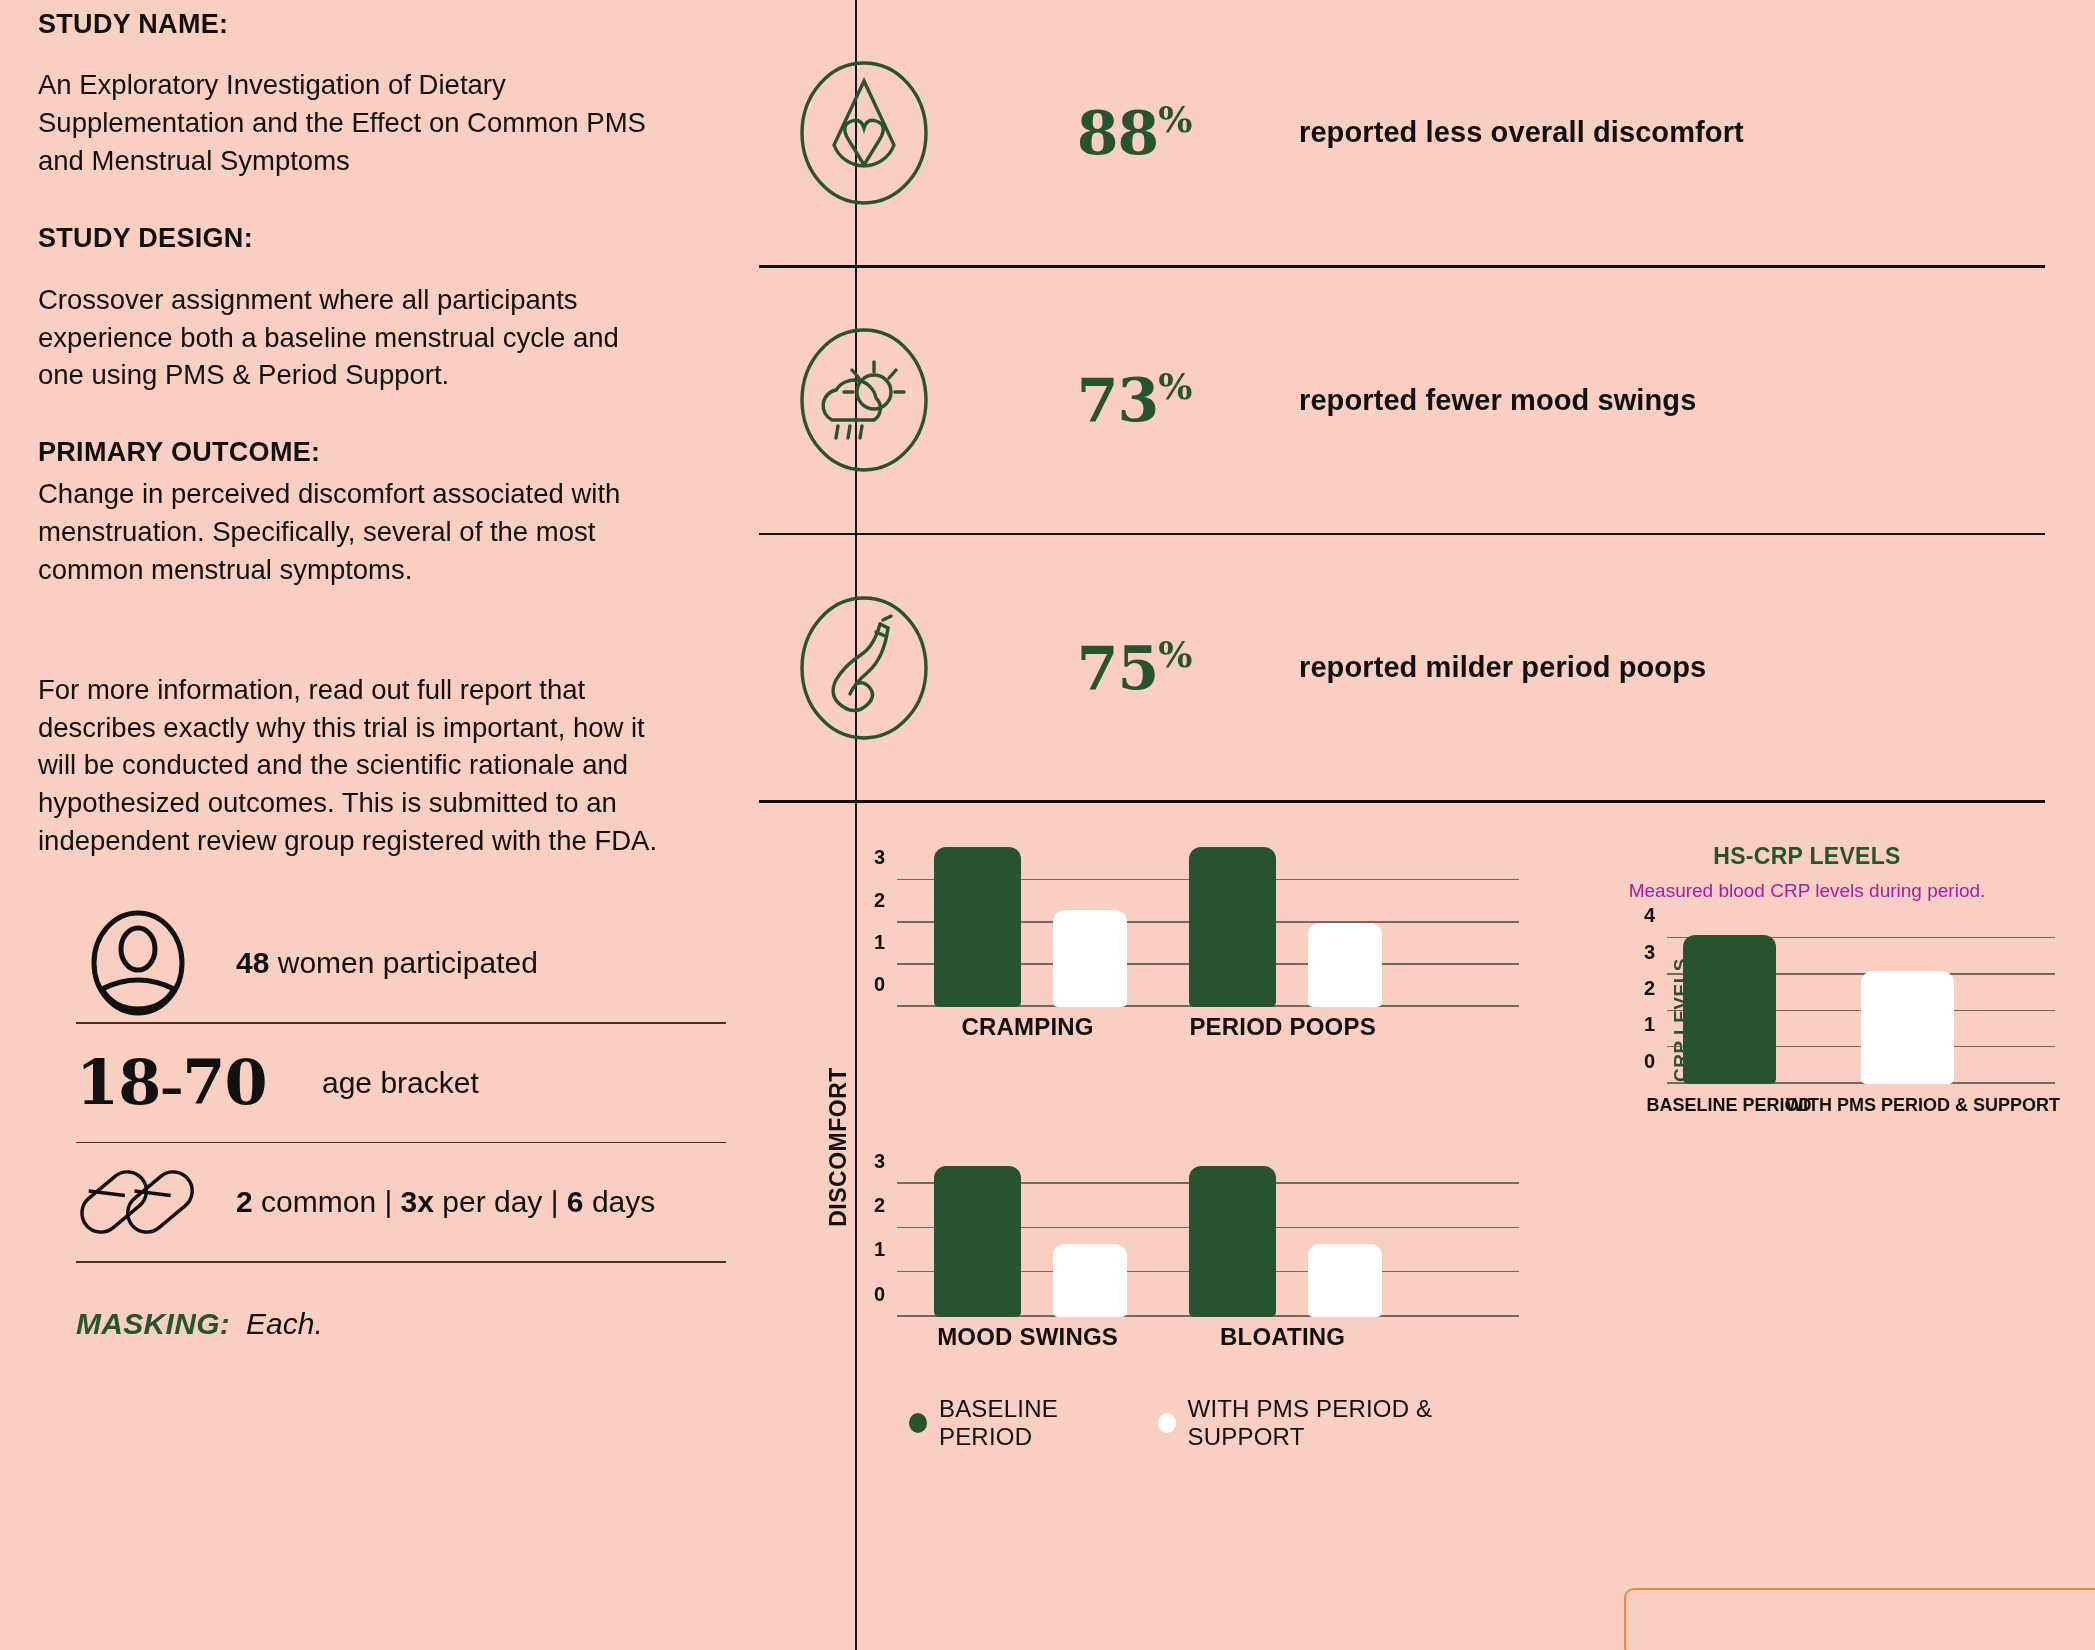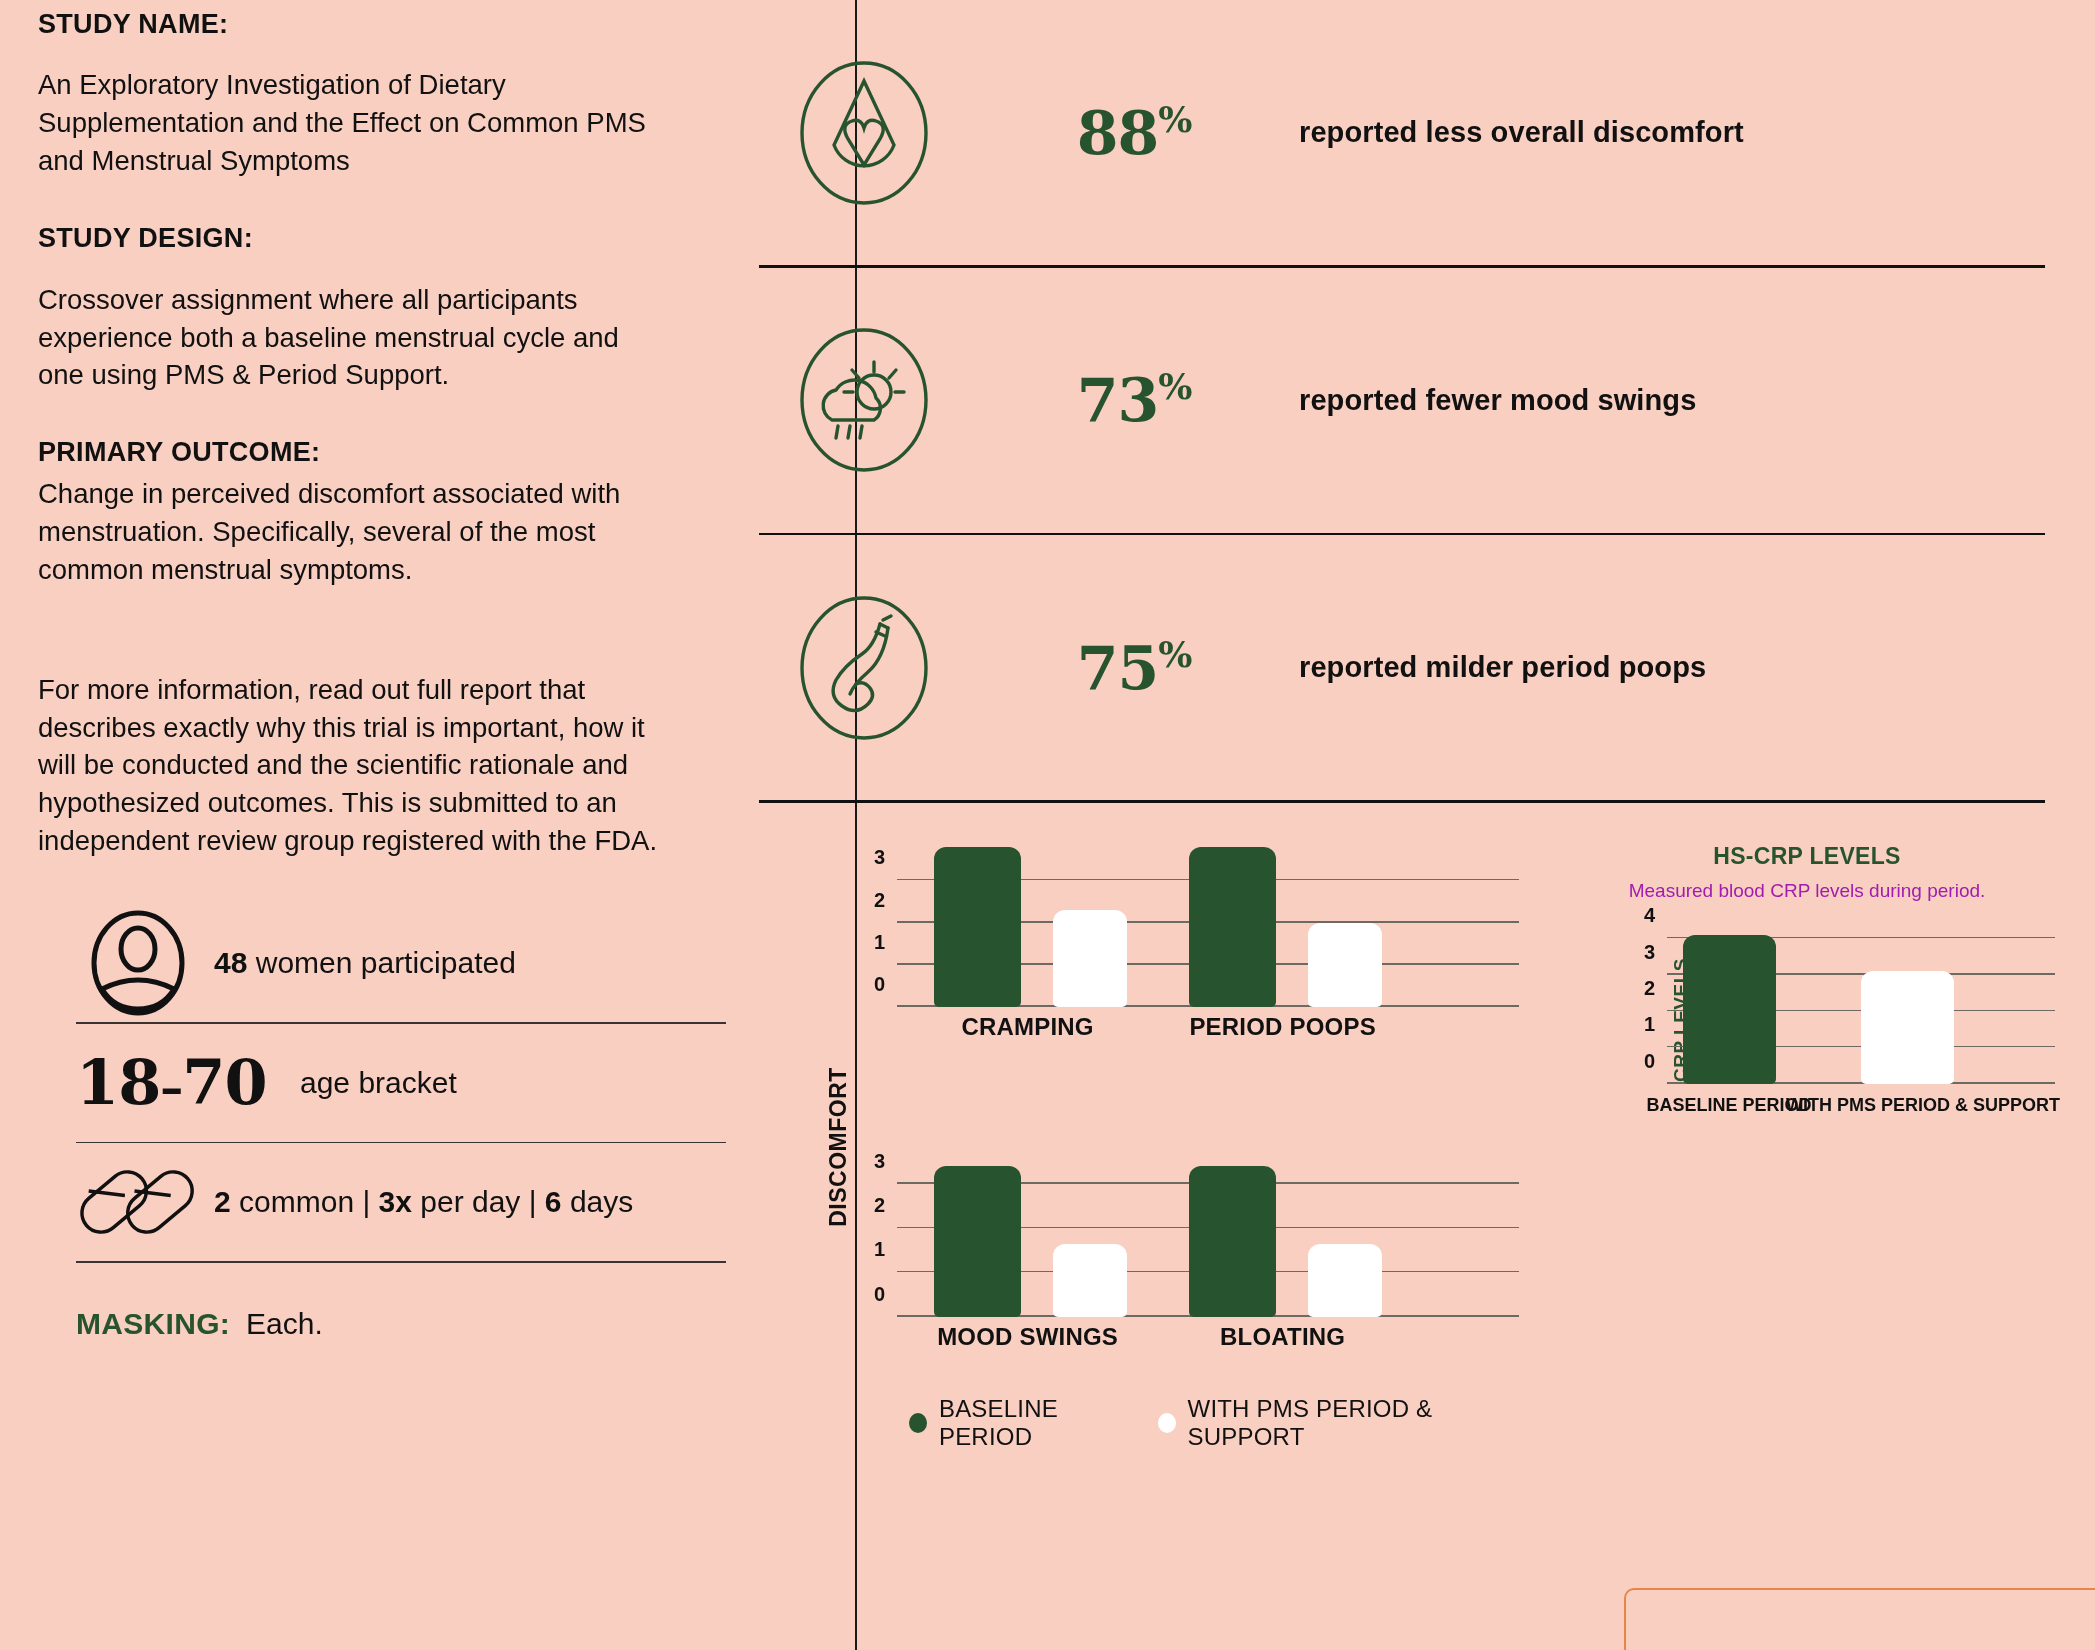--- a/index.html
+++ b/index.html
@@ -31,21 +31,21 @@
     margin:26px 0 0 0; max-width:770px; font-weight:400;
   }
   .gap-lg { height:42px; }
   .gap-md { height:34px; }
   .gap-sm { height:22px; }
   .tight { margin-top:6px; }
 
   
   .stat-rows { margin-top:44px; padding-left:38px; }
   .stat-row {
-    display:flex; align-items:center; gap:14px;
+    display:flex; align-items:center; gap:36px;
     min-height:118px;
   }
   .stat-row .icon-box { width:124px; display:flex; justify-content:center; }
   .stat-text { font-size:30px; color:#111; }
   .stat-text b { font-weight:bold; }
   .hr-line { height:1.5px; background:#3a3330; width:650px; margin-left:38px; }
   .big-serif {
     font-family:"DejaVu Serif", serif; font-weight:bold;
     font-size:62px; color:#111; letter-spacing:-1px;
     width:210px; text-align:left;
@@ -190,21 +190,21 @@
           <b>3x</b>
           <span>per day</span>
           <span>|</span>
           <b>6</b>
           <span>days</span>
         </div>
       </div>
 
       <div class="hr-line" style="margin-left:0;"></div>
 
-      <div class="masking" style="padding-left:0;">
+      <div class="masking" style="padding-left:0;font-style:italic;">
         <span class="mk-label">MASKING:</span>
         <span class="mk-value">Each.</span>
       </div>
 
     </div>
   </div>
 
   <div class="col-divider"></div>
 
   <div class="right-col">

